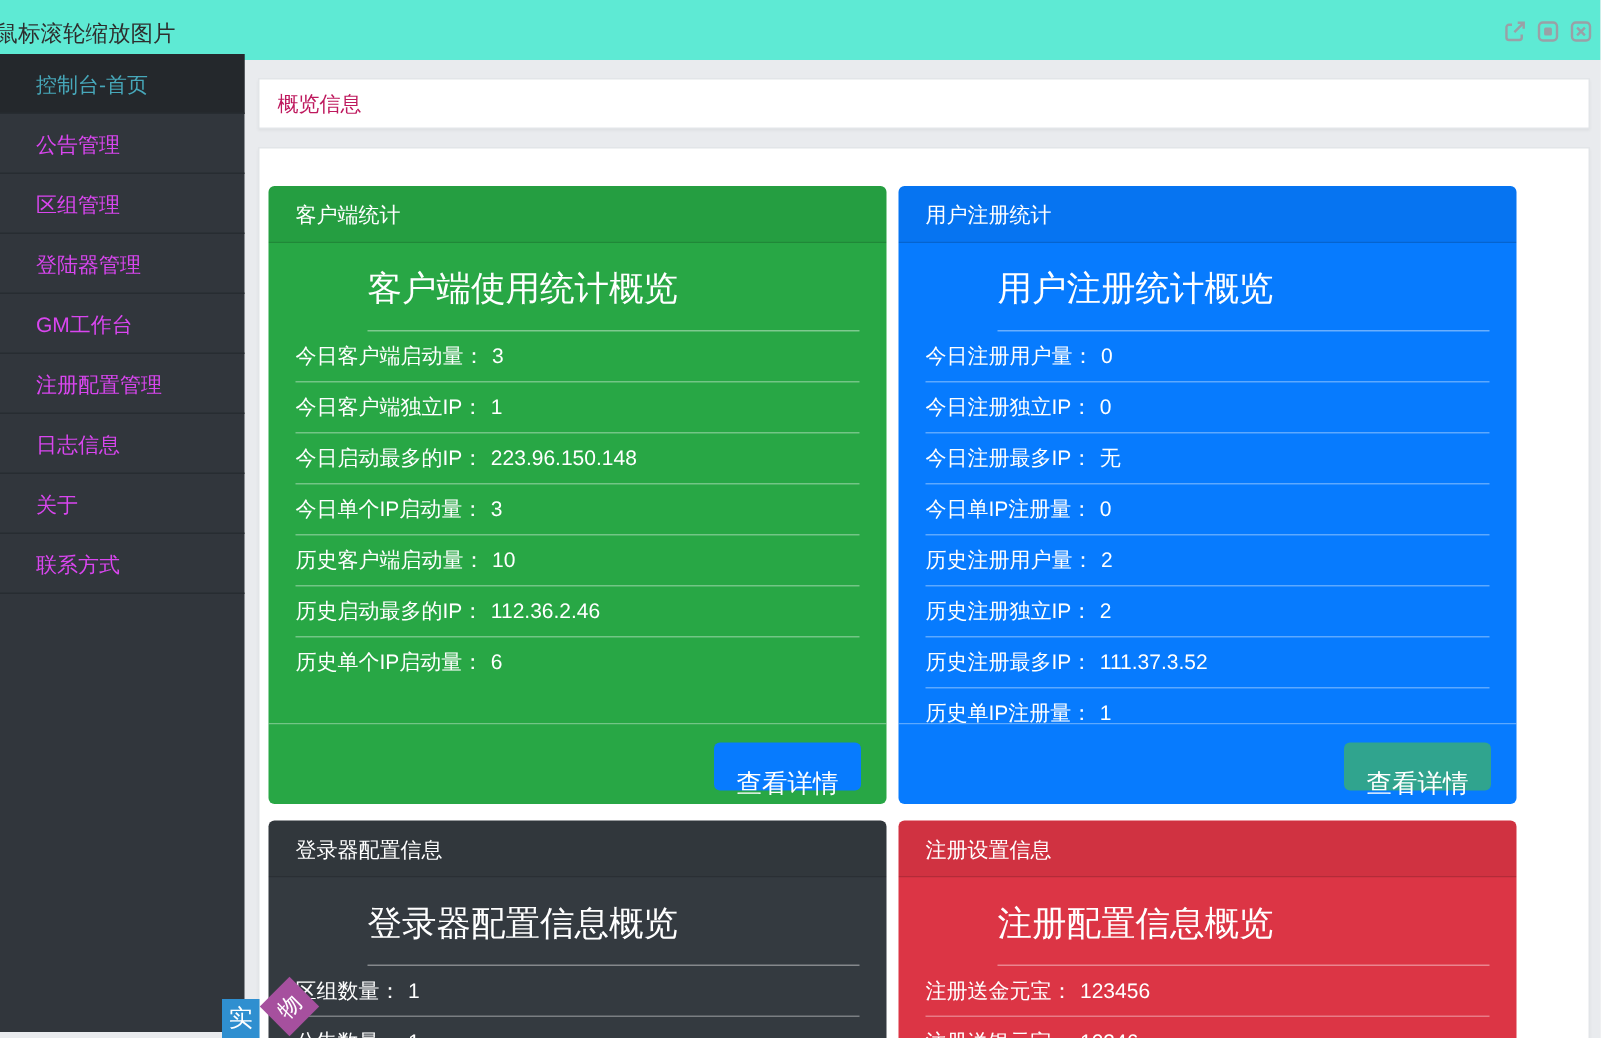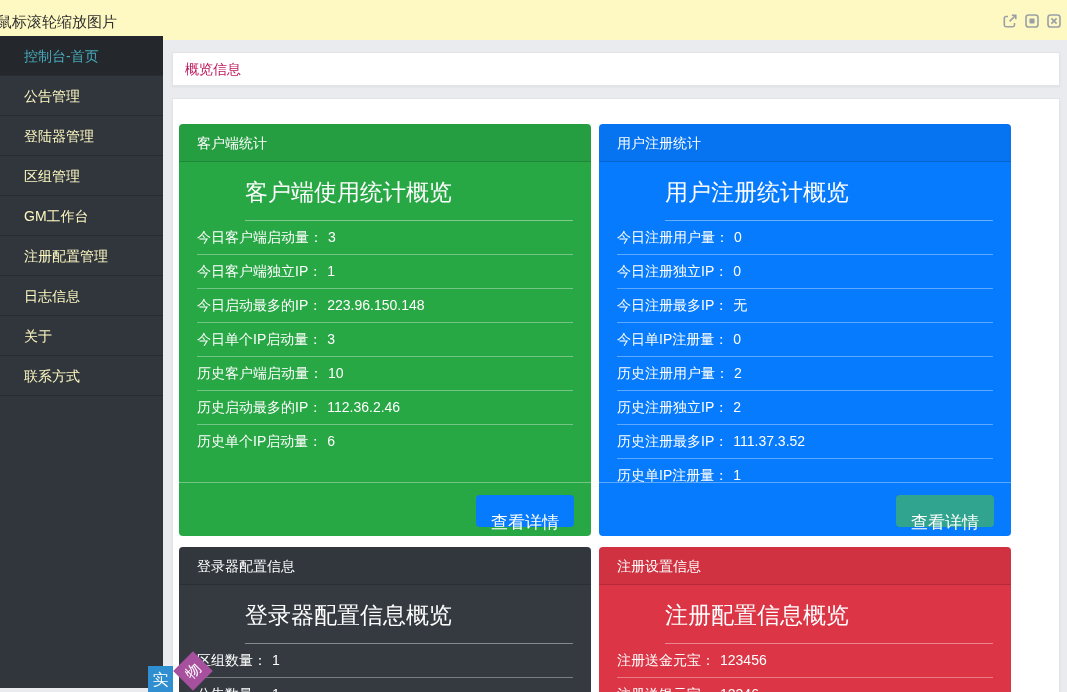--- a/index.html
+++ b/index.html
@@ -9,40 +9,40 @@
     background: #e9ebee;
   }
   .screen {
     position: relative; width: 1067px; height: 692px;
     overflow: hidden; background: #e9ebee;
   }
 
   
   .titlebar {
     position: absolute; left: 0; top: 0; width: 1067px; height: 40px;
-    background: #fef9c3;
+    background: #5eead4;
   }
   .win-title {
     position: absolute; left: -3px; top: 13px;
     font-size: 15px; color: #2e2e2e; white-space: nowrap;
   }
   .win-controls {
     position: absolute; right: 5px; top: 13px;
     display: flex; gap: 6px; align-items: center;
   }
   .wicon { width: 16px; height: 16px; cursor: pointer; display: block; }
 
   
   .sidebar {
     position: absolute; left: 0; top: 36px; width: 163px; height: 652px;
     background: #31363c;
   }
   .side-item {
     height: 40px; line-height: 40px; padding-left: 24px;
-    font-size: 14px; color: #fef9c3; cursor: pointer;
+    font-size: 14px; color: #d946ef; cursor: pointer;
     border-bottom: 1px solid #272c31;
   }
   .side-item.active { background: #24282c; color: #47a8ba; }
 
   
   .page-header {
     position: absolute; left: 172px; top: 52px; width: 888px; height: 34px;
     background: #ffffff; border: 1px solid #e2e5e8;
     box-shadow: 0 1px 2px rgba(0,0,0,0.05);
     line-height: 32px; padding-left: 12px;
@@ -137,22 +137,22 @@
           <rect x="2" y="2" width="12" height="12" rx="2.6" fill="none" stroke="#9aa0a6" stroke-width="1.6"></rect>
           <path d="M5.4 5.4 l5.2 5.2 M10.6 5.4 l-5.2 5.2" stroke="#9aa0a6" stroke-width="1.6"></path>
         </svg>
       </span>
     </div>
   </div>
 
   <nav class="sidebar">
     <div class="side-item active">控制台-首页</div>
     <div class="side-item">公告管理</div>
+    <div class="side-item">区组管理</div>
     <div class="side-item">登陆器管理</div>
-    <div class="side-item">区组管理</div>
     <div class="side-item">GM工作台</div>
     <div class="side-item">注册配置管理</div>
     <div class="side-item">日志信息</div>
     <div class="side-item">关于</div>
     <div class="side-item">联系方式</div>
   </nav>
 
   <div class="page-header">
     <span>概览信息</span>
   </div>

